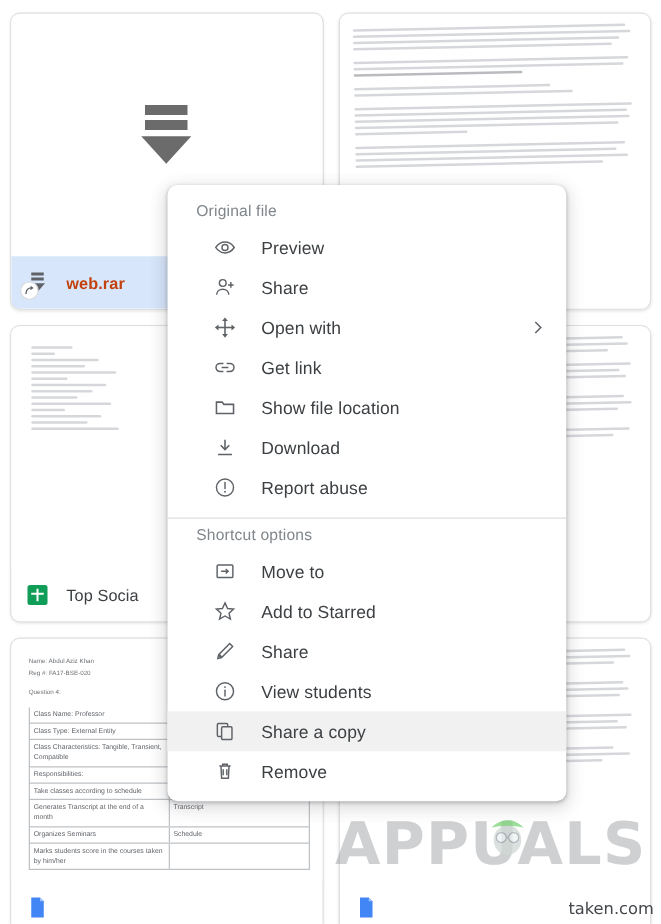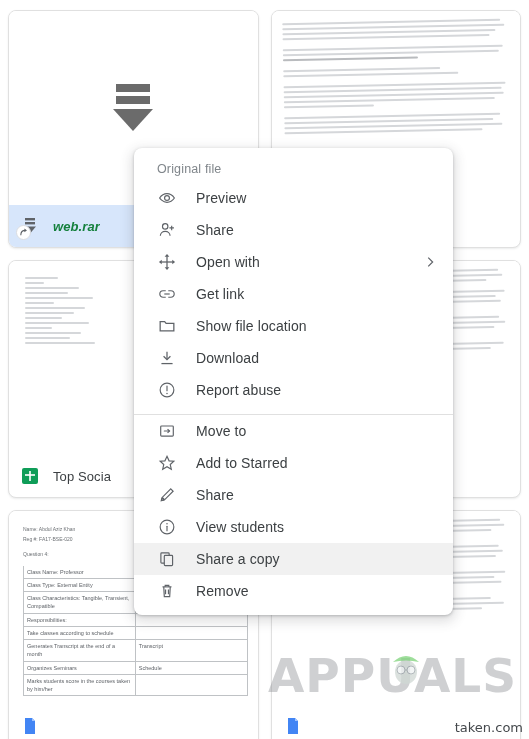--- a/index.html
+++ b/index.html
@@ -64,23 +64,22 @@
   }
   .file-name {
     font-size: 13px;
     color: #3c4043;
     white-space: nowrap;
     overflow: hidden;
     text-overflow: ellipsis;
     letter-spacing: .1px;
   }
   .card-footer.selected .file-name {
-    color: #15803d;
+    color: #c2410c;
     font-weight: bold;
-    font-style: italic;
   }
 
   
   .type-icon {
     width: 18px;
     height: 18px;
     flex: 0 0 18px;
     position: relative;
   }
   .shortcut-badge {
@@ -170,21 +169,21 @@
   .menu-section-label {
     font-size: 12.5px;
     color: #80868b;
     padding: 6px 0 6px 23px;
     letter-spacing: .15px;
   }
   .menu-item {
     display: flex;
     align-items: center;
     height: 32px;
-    padding: 0 16px 0 23px;
+    padding: 0 16px 0 36px;
     box-sizing: border-box;
     cursor: default;
     position: relative;
   }
   .menu-item.highlight { background: #f1f1f1; }
   .menu-icon {
     width: 20px;
     height: 20px;
     flex: 0 0 20px;
     display: flex;
@@ -596,20 +595,21 @@
         <circle cx="10" cy="10" r="7.6"></circle>
         <path d="M10 5.6v5.2" stroke-linecap="round"></path>
         <circle cx="10" cy="13.8" r=".85" fill="#5f6368" stroke="none"></circle>
       </svg>
     </span>
     <span class="menu-label">Report abuse</span>
   </div>
 
   <div class="menu-divider"></div>
 
+  <div class="menu-section-label">Shortcut options</div>
 
   <div class="menu-item">
     <span class="menu-icon">
       <svg viewBox="0 0 20 20" width="18" height="18" fill="none" stroke="#5f6368" stroke-width="1.3">
         <rect x="3" y="4.4" width="14" height="11.2" rx="1"></rect>
         <path d="M7 10h5.4" stroke-linecap="round"></path>
         <polyline points="10.6,8 12.8,10 10.6,12"></polyline>
       </svg>
     </span>
     <span class="menu-label">Move to</span>

